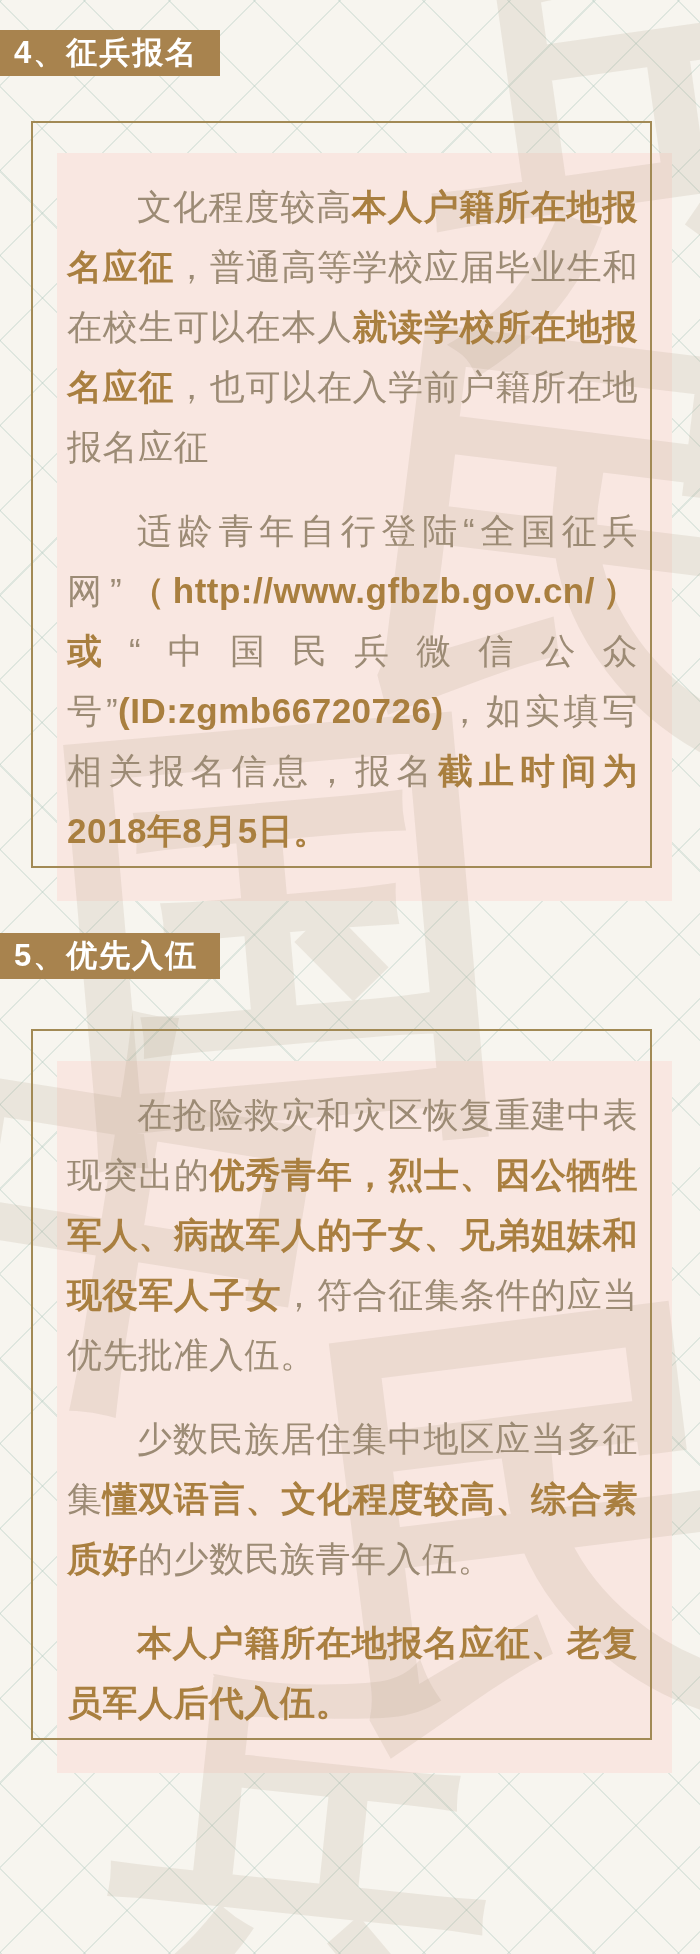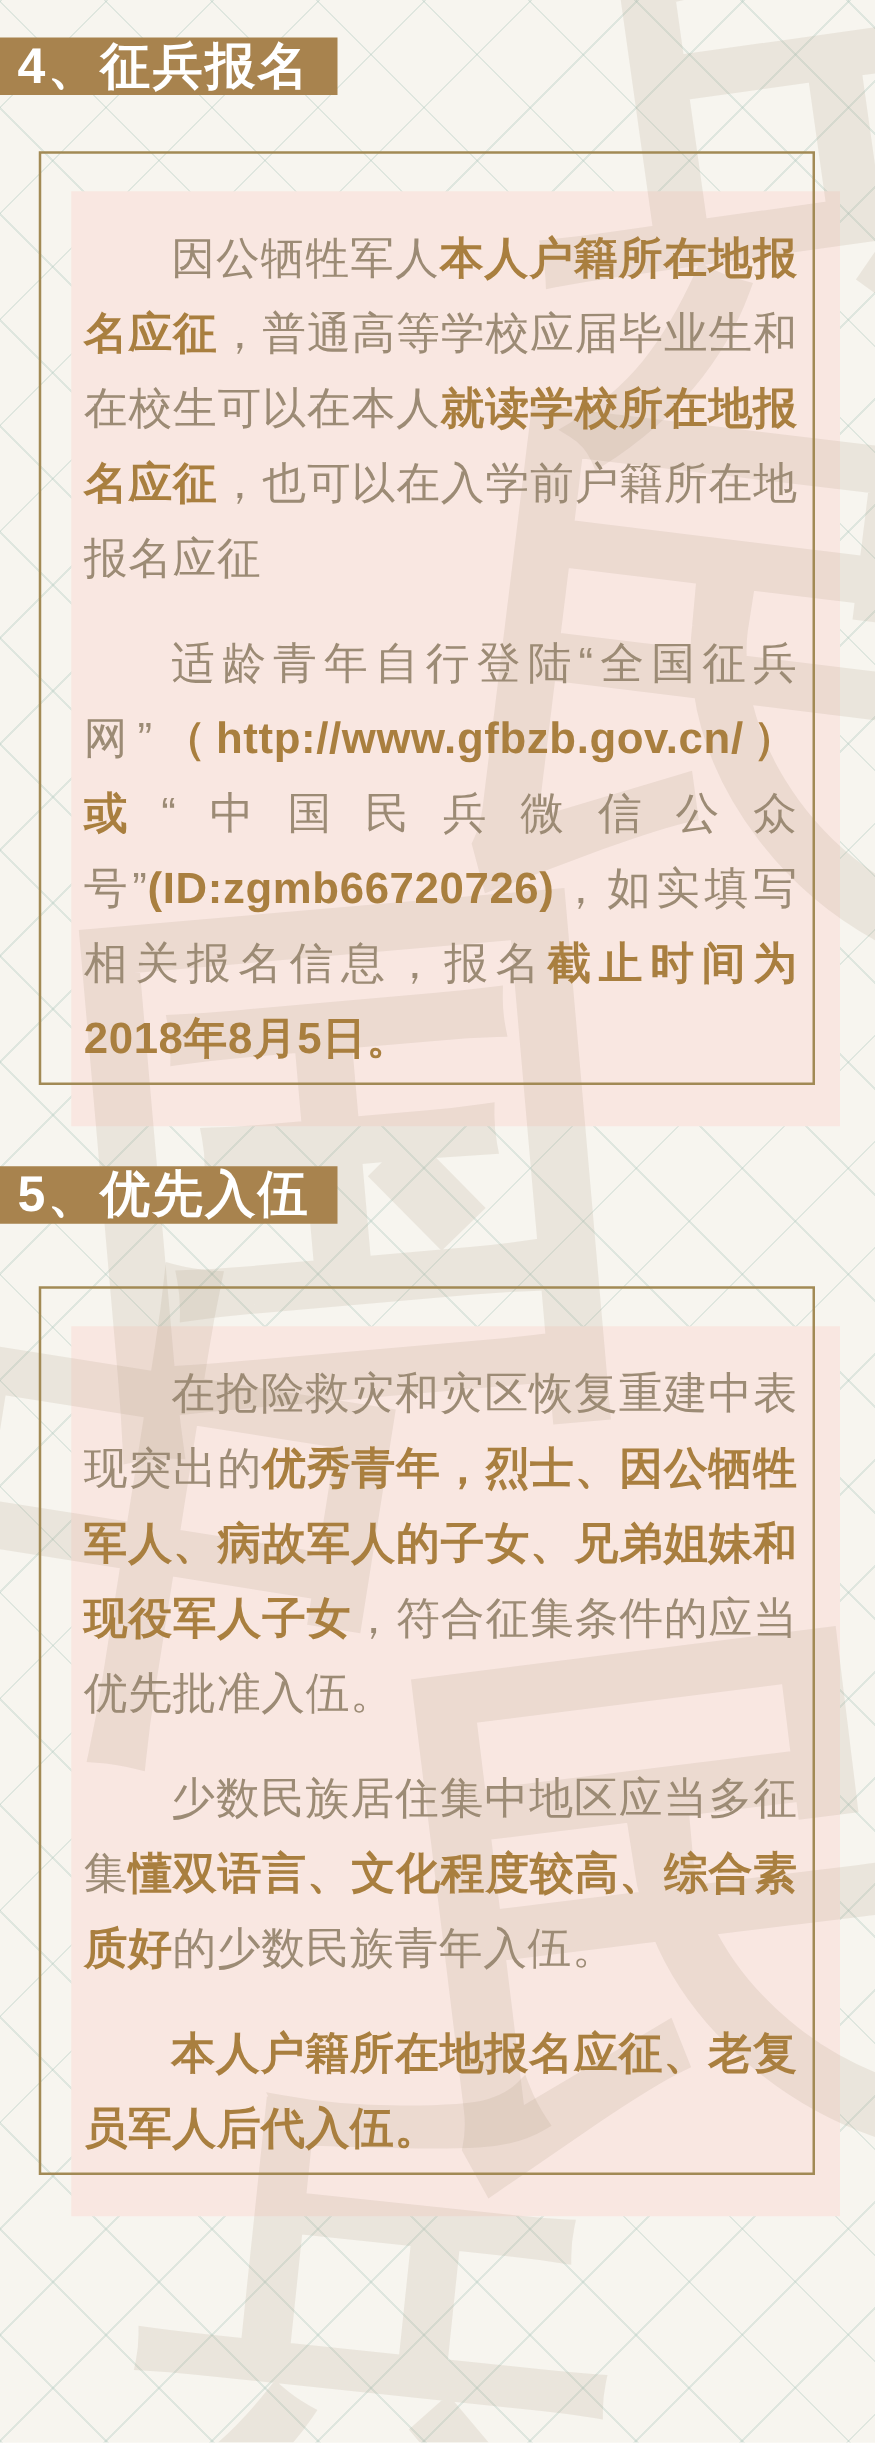--- a/index.html
+++ b/index.html
@@ -13,21 +13,21 @@
   .wm-char{position:absolute;font-family:"DejaVu Serif","Liberation Serif",serif;font-weight:bold;
            color:rgba(168,150,126,0.16);line-height:1;}
   .wm-char:nth-child(1){top:-90px;left:420px;font-size:430px;transform:rotate(-8deg);}
   .wm-char:nth-child(2){top:320px;left:370px;font-size:440px;transform:rotate(7deg);}
   .wm-char:nth-child(3){top:700px;left:50px;font-size:460px;transform:rotate(-5deg);}
   .wm-char:nth-child(4){top:1010px;left:-70px;font-size:420px;transform:rotate(9deg);}
   .wm-char:nth-child(5){top:1290px;left:320px;font-size:470px;transform:rotate(-7deg);}
   .wm-char:nth-child(6){top:1650px;left:110px;font-size:390px;transform:rotate(6deg);}
 
   .badge{position:relative;z-index:2;display:table;background:#a8834e;color:#ffffff;
-         font-size:40px;font-weight:700;line-height:46px;padding:0 22px 0 14px;letter-spacing:2px;}
+         font-size:31px;font-weight:700;line-height:46px;padding:0 22px 0 14px;letter-spacing:2px;}
   .badge.first{margin-top:30px;}
   .badge.second{margin-top:32px;}
 
   .card{position:relative;margin-left:31px;width:641px;}
   .card.first{margin-top:45px;}
   .card.second{margin-top:50px;}
   .panel{position:absolute;left:26px;top:32px;right:0;bottom:0;background:#f9e7e1;z-index:0;}
   .frame{position:absolute;left:0;top:0;width:617px;height:calc(100% - 37px);
          border:2px solid #a28a55;z-index:2;pointer-events:none;}
   .card-body{position:relative;z-index:2;padding:56px 34px 40px 36px;}
@@ -49,21 +49,21 @@
       <div class="wm-char">民</div>
       <div class="wm-char">兵</div>
     </div>
 
   <div class="badge first">4、征兵报名</div>
 
   <section class="card first">
     <div class="panel"></div>
     <div class="frame"></div>
     <div class="card-body">
-        <p><span>因公牺牲军人</span><span class="b">本人户籍所在地报名应征</span><span>，普通高等学校应届毕业生和在校生可以在本人</span><span class="b">就读学校所在地报名应征</span><span>，也可以在入学前户籍所在地报名应征</span></p>
+        <p><span>文化程度较高</span><span class="b">本人户籍所在地报名应征</span><span>，普通高等学校应届毕业生和在校生可以在本人</span><span class="b">就读学校所在地报名应征</span><span>，也可以在入学前户籍所在地报名应征</span></p>
         <p><span>适龄青年自行登陆“全国征兵网”</span><span class="b">（http://www.gfbzb.gov.cn/）或</span><span>“中国民兵微信公众号”</span><span class="b">(ID:zgmb66720726)</span><span>，如实填写相关报名信息，报名</span><span class="b">截止时间为2018年8月5日。</span></p>
       </div>
   </section>
 
   <div class="badge second">5、优先入伍</div>
 
   <section class="card second">
     <div class="panel"></div>
     <div class="frame"></div>
     <div class="card-body">

